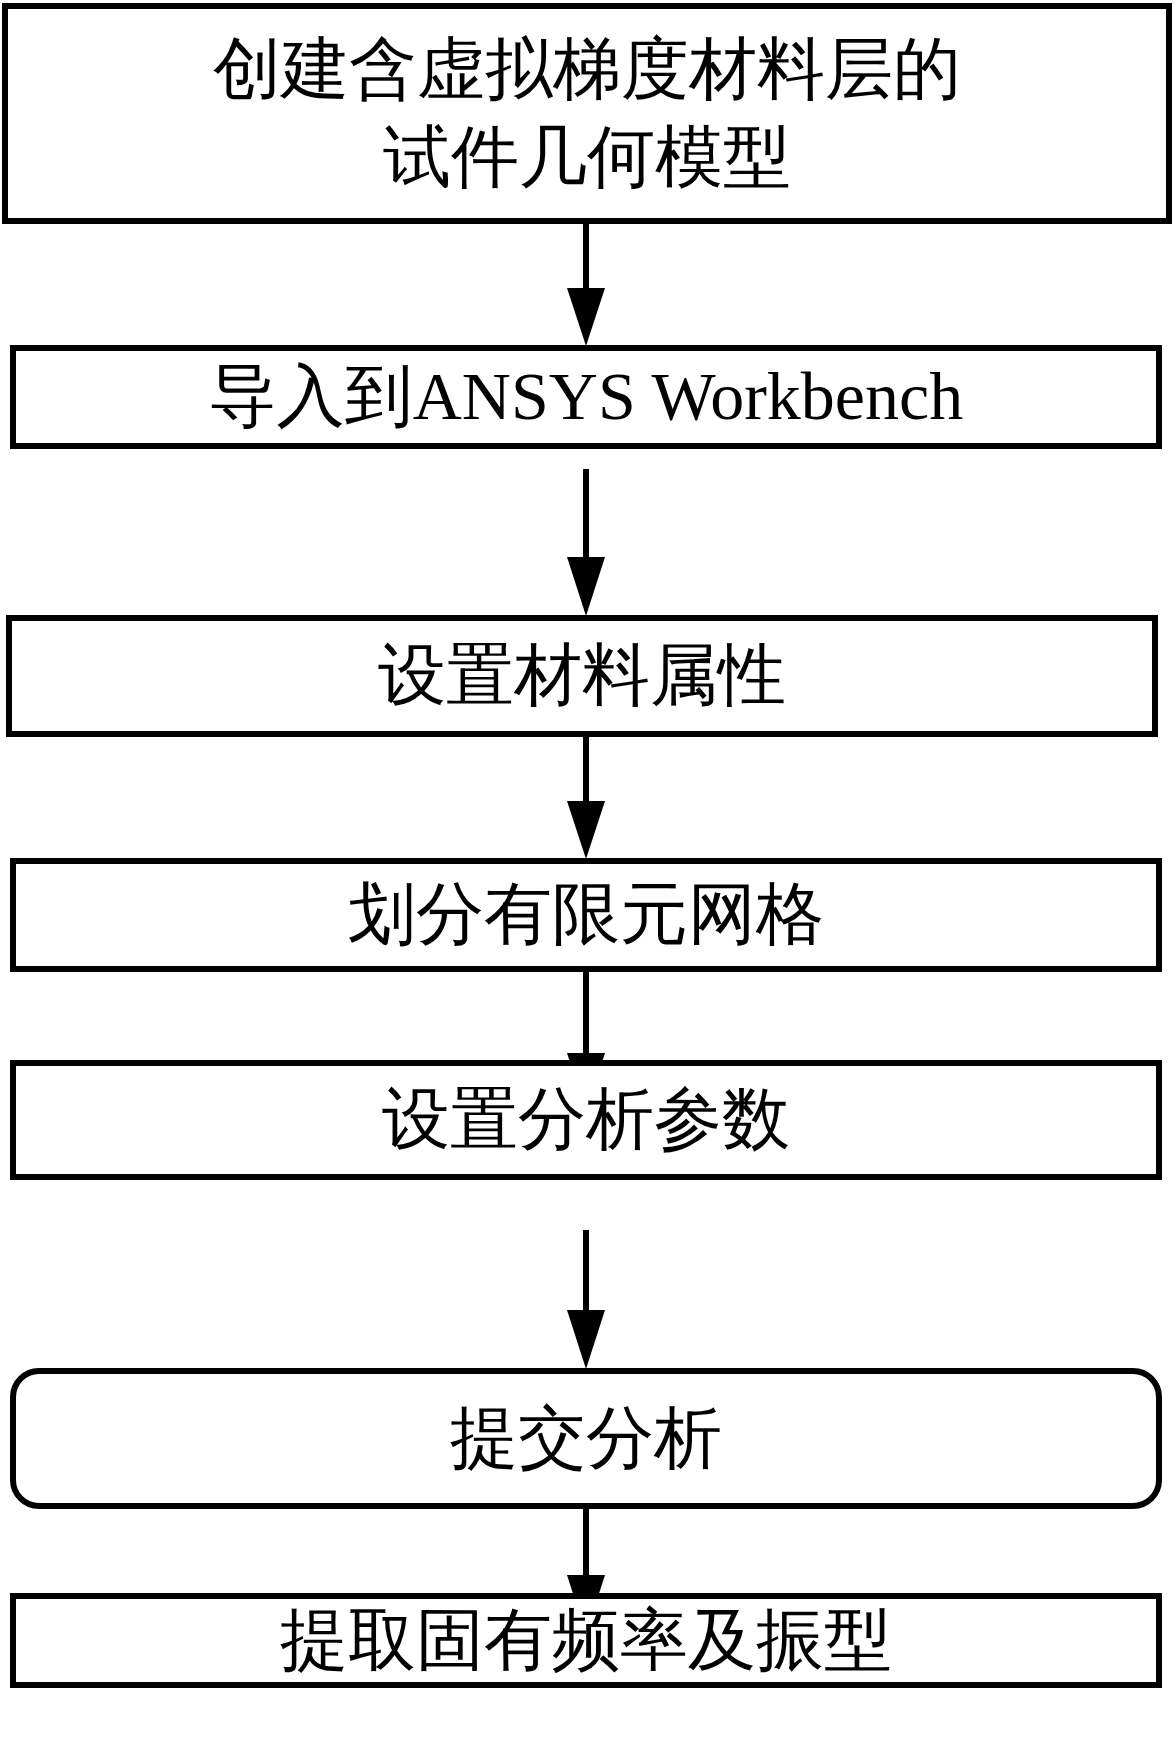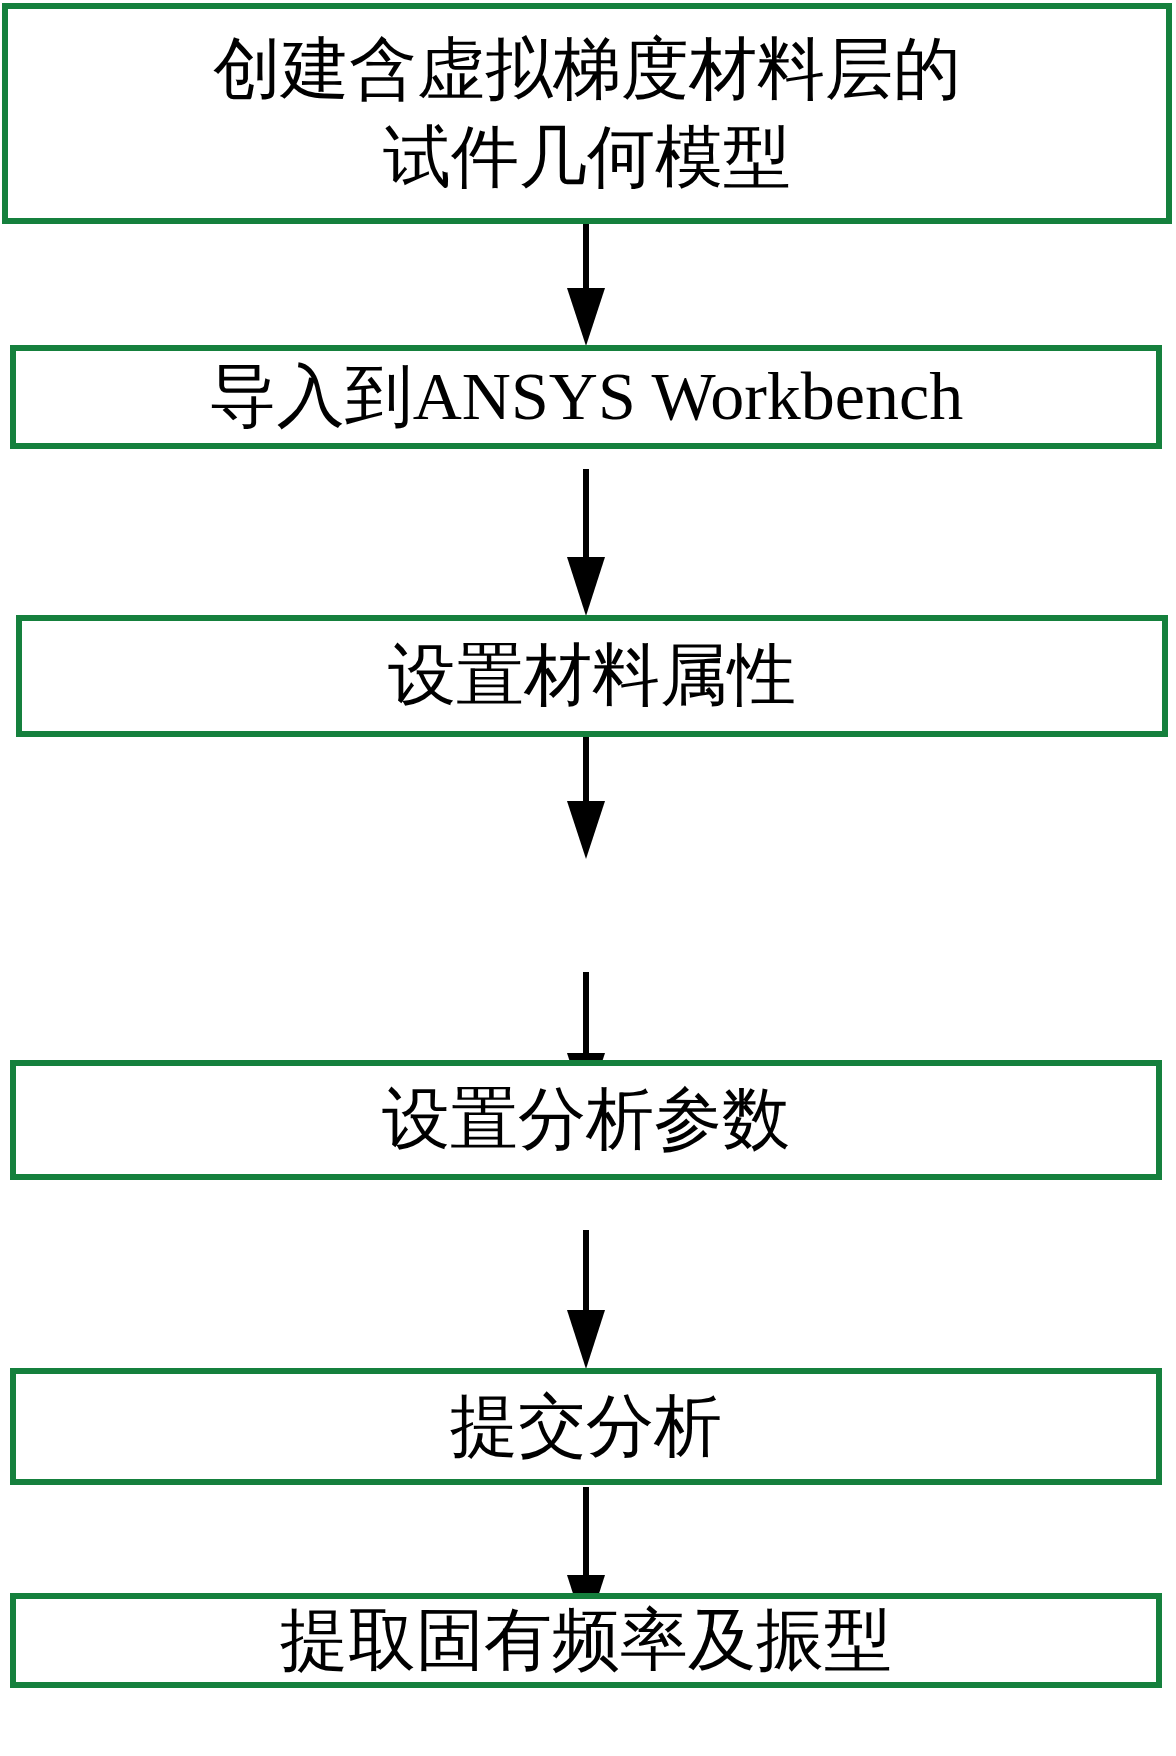--- a/index.html
+++ b/index.html
@@ -16,43 +16,43 @@
   #canvas {
     position: relative;
     width: 1176px;
     height: 1756px;
     background: #ffffff;
   }
   .node {
     position: absolute;
     box-sizing: border-box;
     background: #ffffff;
-    border: 6px solid #15803d;
+    border: 6px solid #000000;
     display: flex;
     align-items: center;
     justify-content: center;
     text-align: center;
   }
   .node-label {
     font-family: "Liberation Serif", "DejaVu Serif", serif;
     color: #000000;
     font-size: 68px;
     line-height: 1.28;
     letter-spacing: 0px;
     white-space: pre-line;
     font-weight: 400;
     padding: 0 8px;
   }
   
   #node-0 { left: 2px;  top: 3px;    width: 1170px; height: 221px; }
   #node-1 { left: 10px; top: 345px;  width: 1152px; height: 104px; }
-  #node-2 { left: 16px; top: 615px;  width: 1152px; height: 122px; }
+  #node-2 { left: 6px; top: 615px;  width: 1152px; height: 122px; }
   #node-3 { left: 10px; top: 858px;  width: 1152px; height: 114px; }
   #node-4 { left: 10px; top: 1060px; width: 1152px; height: 120px; }
-  #node-5 { left: 10px; top: 1368px; width: 1152px; height: 117px; }
+  #node-5 { left: 10px; top: 1368px; width: 1152px; height: 141px; border-radius: 29px; }
   #node-6 { left: 10px; top: 1593px; width: 1152px; height: 95px; text-align: right; }
 
   .connector {
     position: absolute;
     left: 0;
     top: 0;
     width: 1176px;
     height: 1756px;
     pointer-events: none;
   }
@@ -103,20 +103,23 @@
   </div>
 
   <div class="node" id="node-1">
     <span class="node-label">导入到ANSYS Workbench</span>
   </div>
 
   <div class="node" id="node-2">
     <span class="node-label">设置材料属性</span>
   </div>
 
+  <div class="node" id="node-3">
+    <span class="node-label">划分有限元网格</span>
+  </div>
 
   <div class="node" id="node-4">
     <span class="node-label">设置分析参数</span>
   </div>
 
   <div class="node" id="node-5">
     <span class="node-label">提交分析</span>
   </div>
 
   <div class="node" id="node-6">

